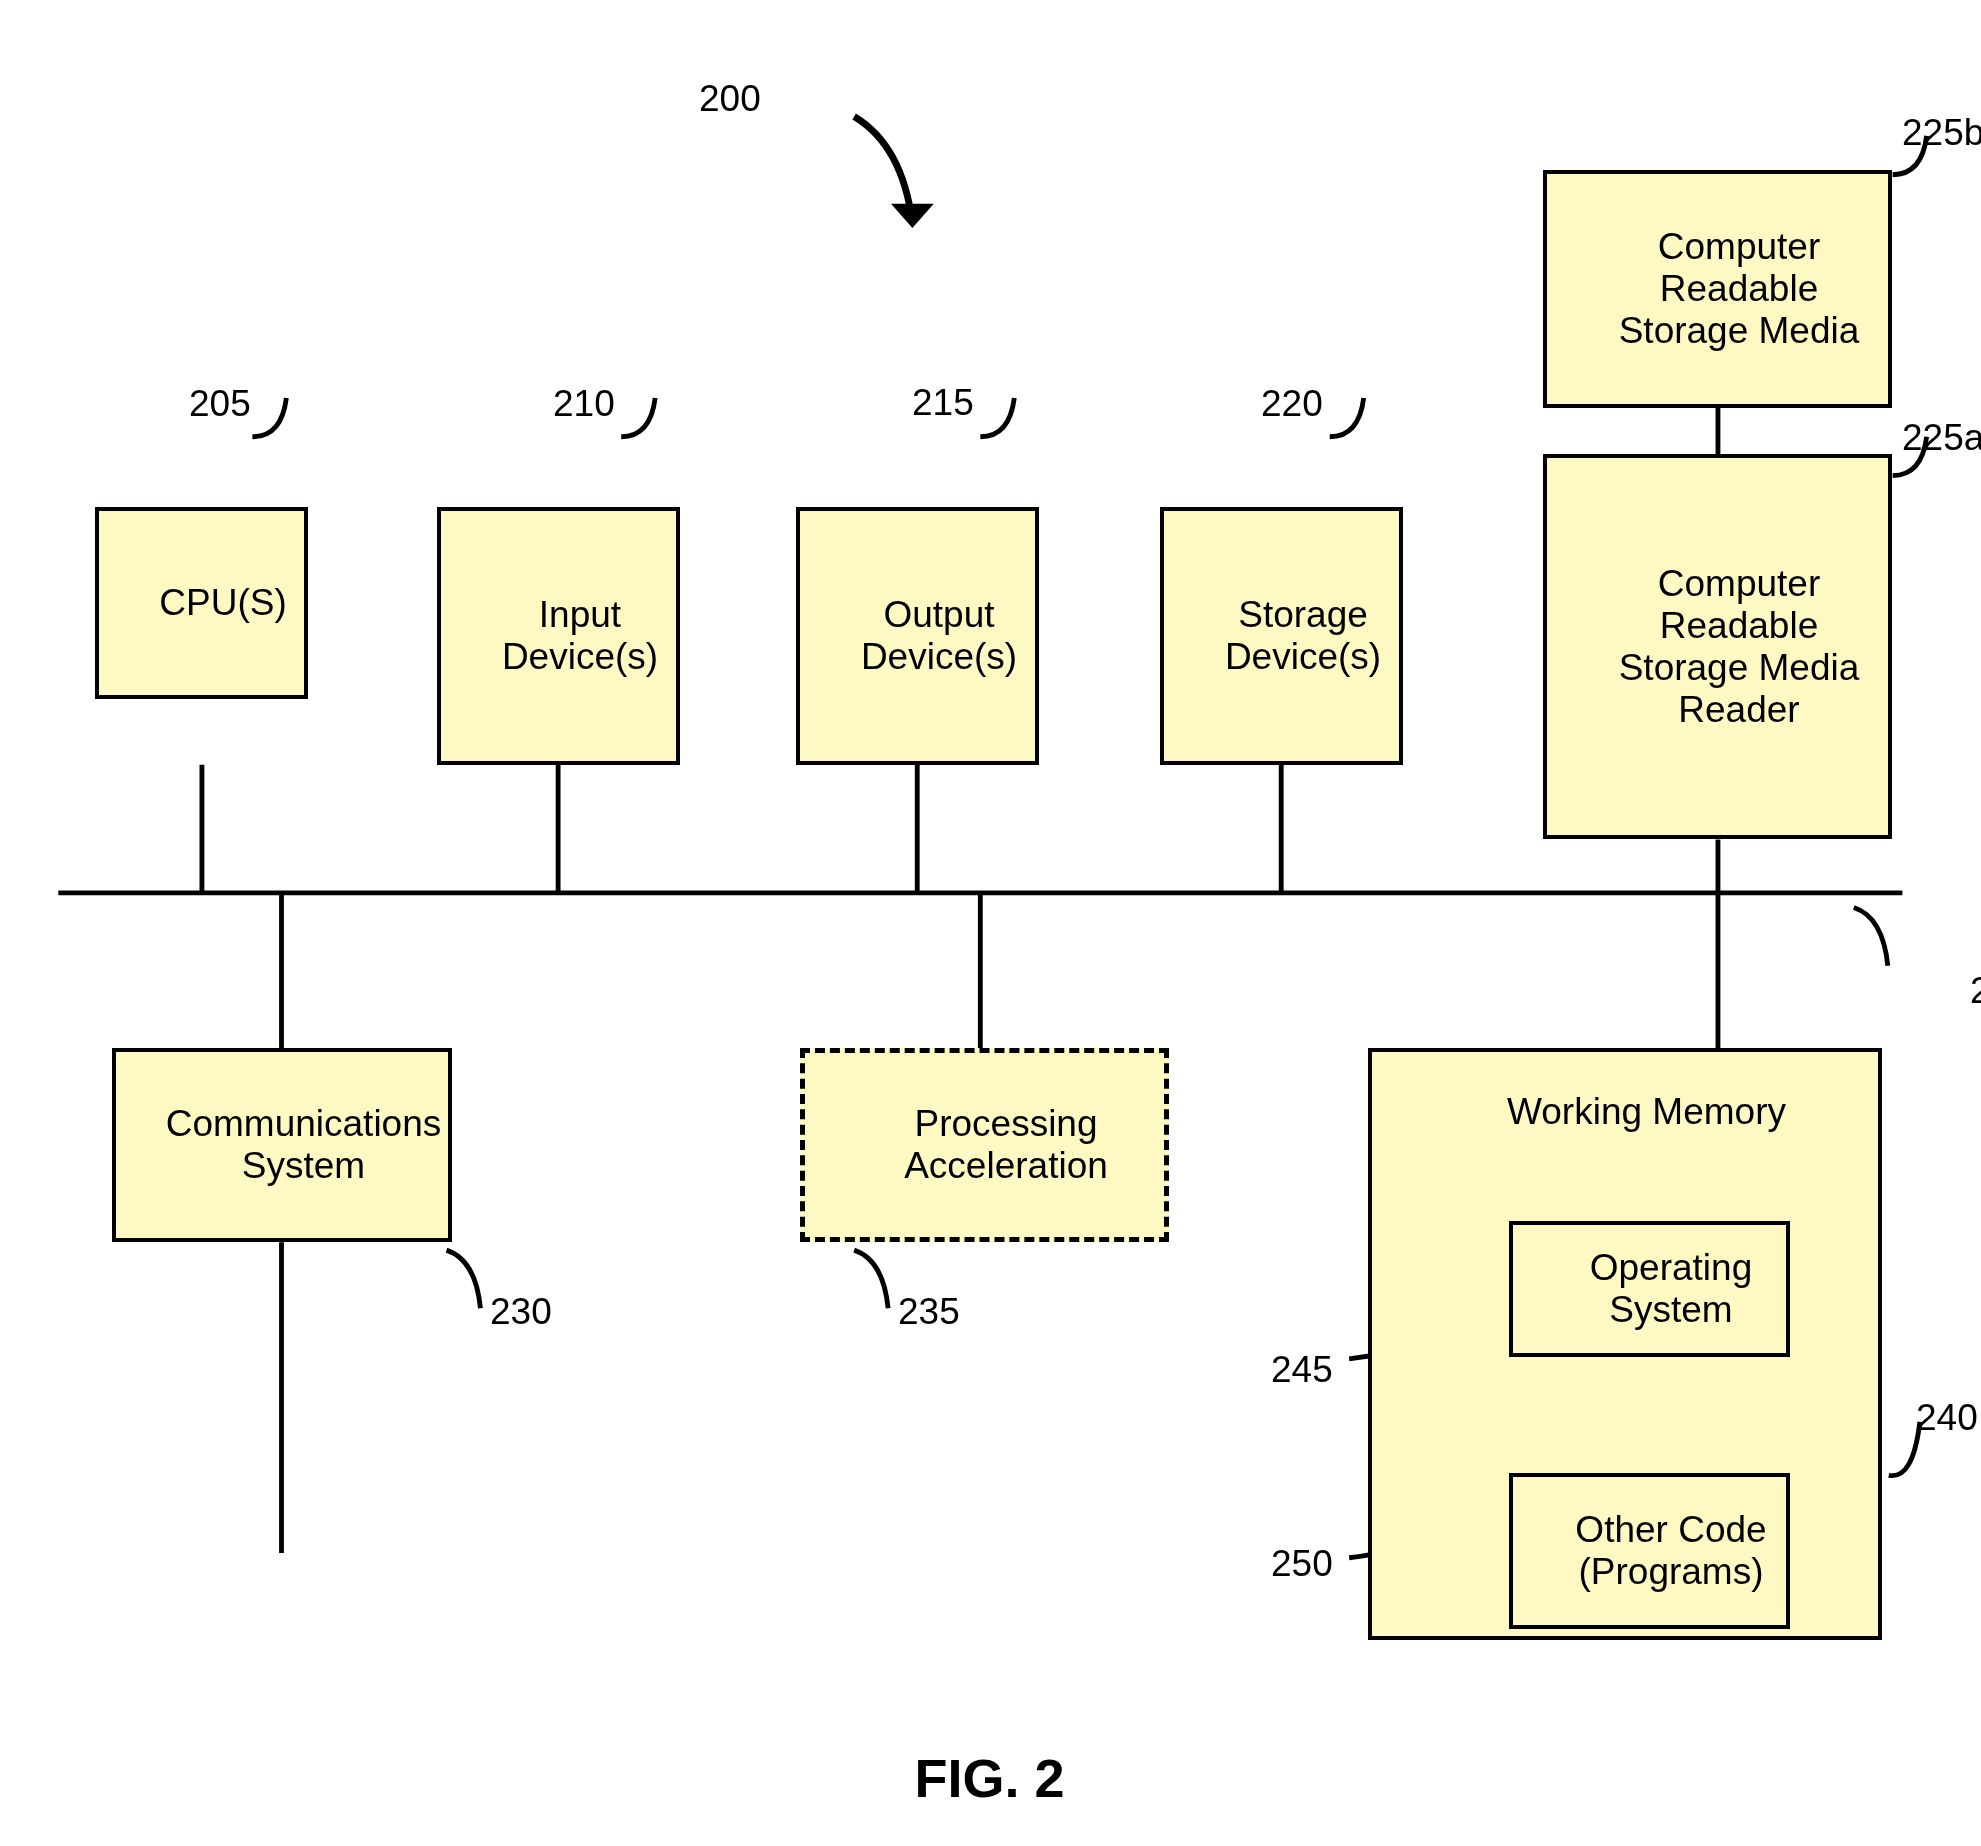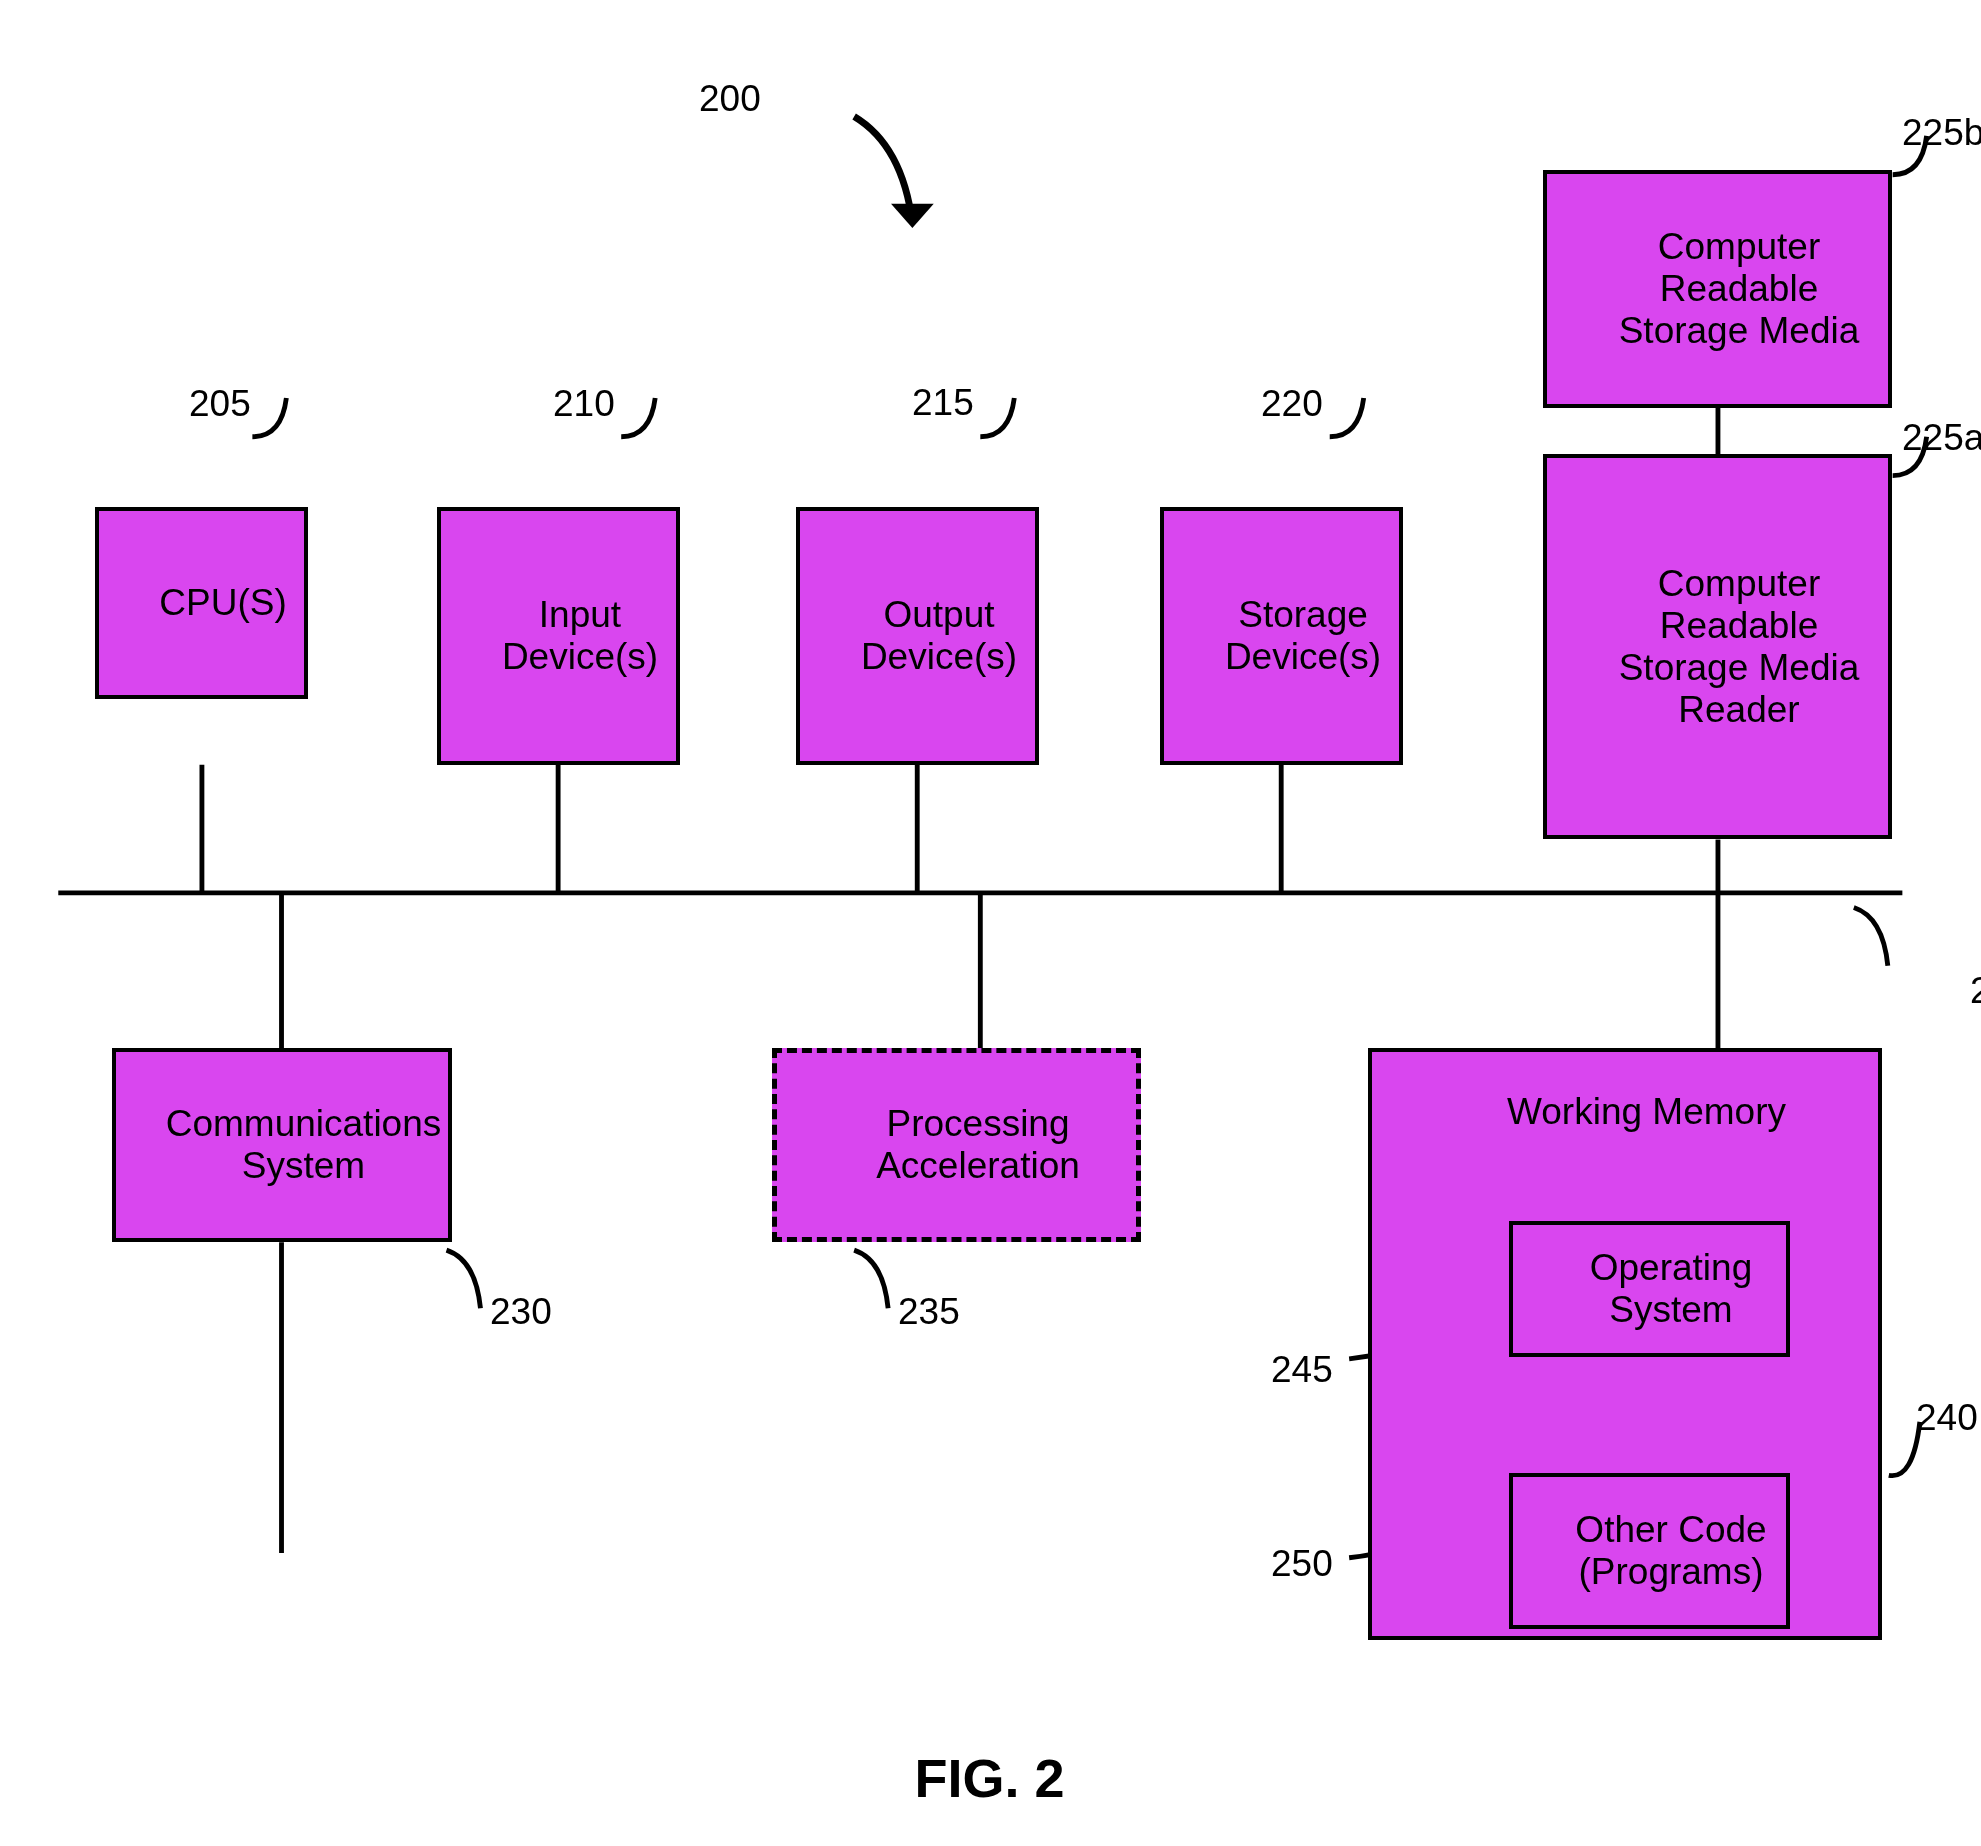--- a/index.html
+++ b/index.html
@@ -12,21 +12,21 @@
       position: relative;
     }
     .box {
       position: absolute;
       border: 4.9px solid black;
       display: flex;
       align-items: center;
       justify-content: center;
       text-align: center;
       font-size: 37px;
-      background: #d946ef;
+      background: #fef9c3;
       box-sizing: border-box;
       padding-left: 43px;
     }
     .dashed {
       border-style: dashed;
       border-width: 5.8px;
     }
     .label {
       position: absolute;
       font-size: 37px;
@@ -118,21 +118,21 @@
 </div>
 
 <div class="box" style="left:1543px; top:454px; width:349px; height:385px;">
   <span>Computer Readable Storage Media Reader</span>
 </div>
 
 <div class="box" style="left:112px; top:1048px; width:340px; height:194px;">
   <span>Communications System</span>
 </div>
 
-<div class="box dashed" style="left:772px; top:1048px; width:369px; height:194px;text-align:center;">
+<div class="box dashed" style="left:800px; top:1048px; width:369px; height:194px;text-align:center;">
   <span>Processing Acceleration</span>
 </div>
 
 <div class="box" style="left:1368px; top:1048px; width:514px; height:592px; align-items:flex-start; padding-top:29px;">
   <div class="wm-title" style="top:39px;">Working Memory</div>
 </div>
 
 <div class="box" style="left:1509px; top:1221px; width:281px; height:136px;text-align:center;">
   <span>Operating System</span>
 </div>

